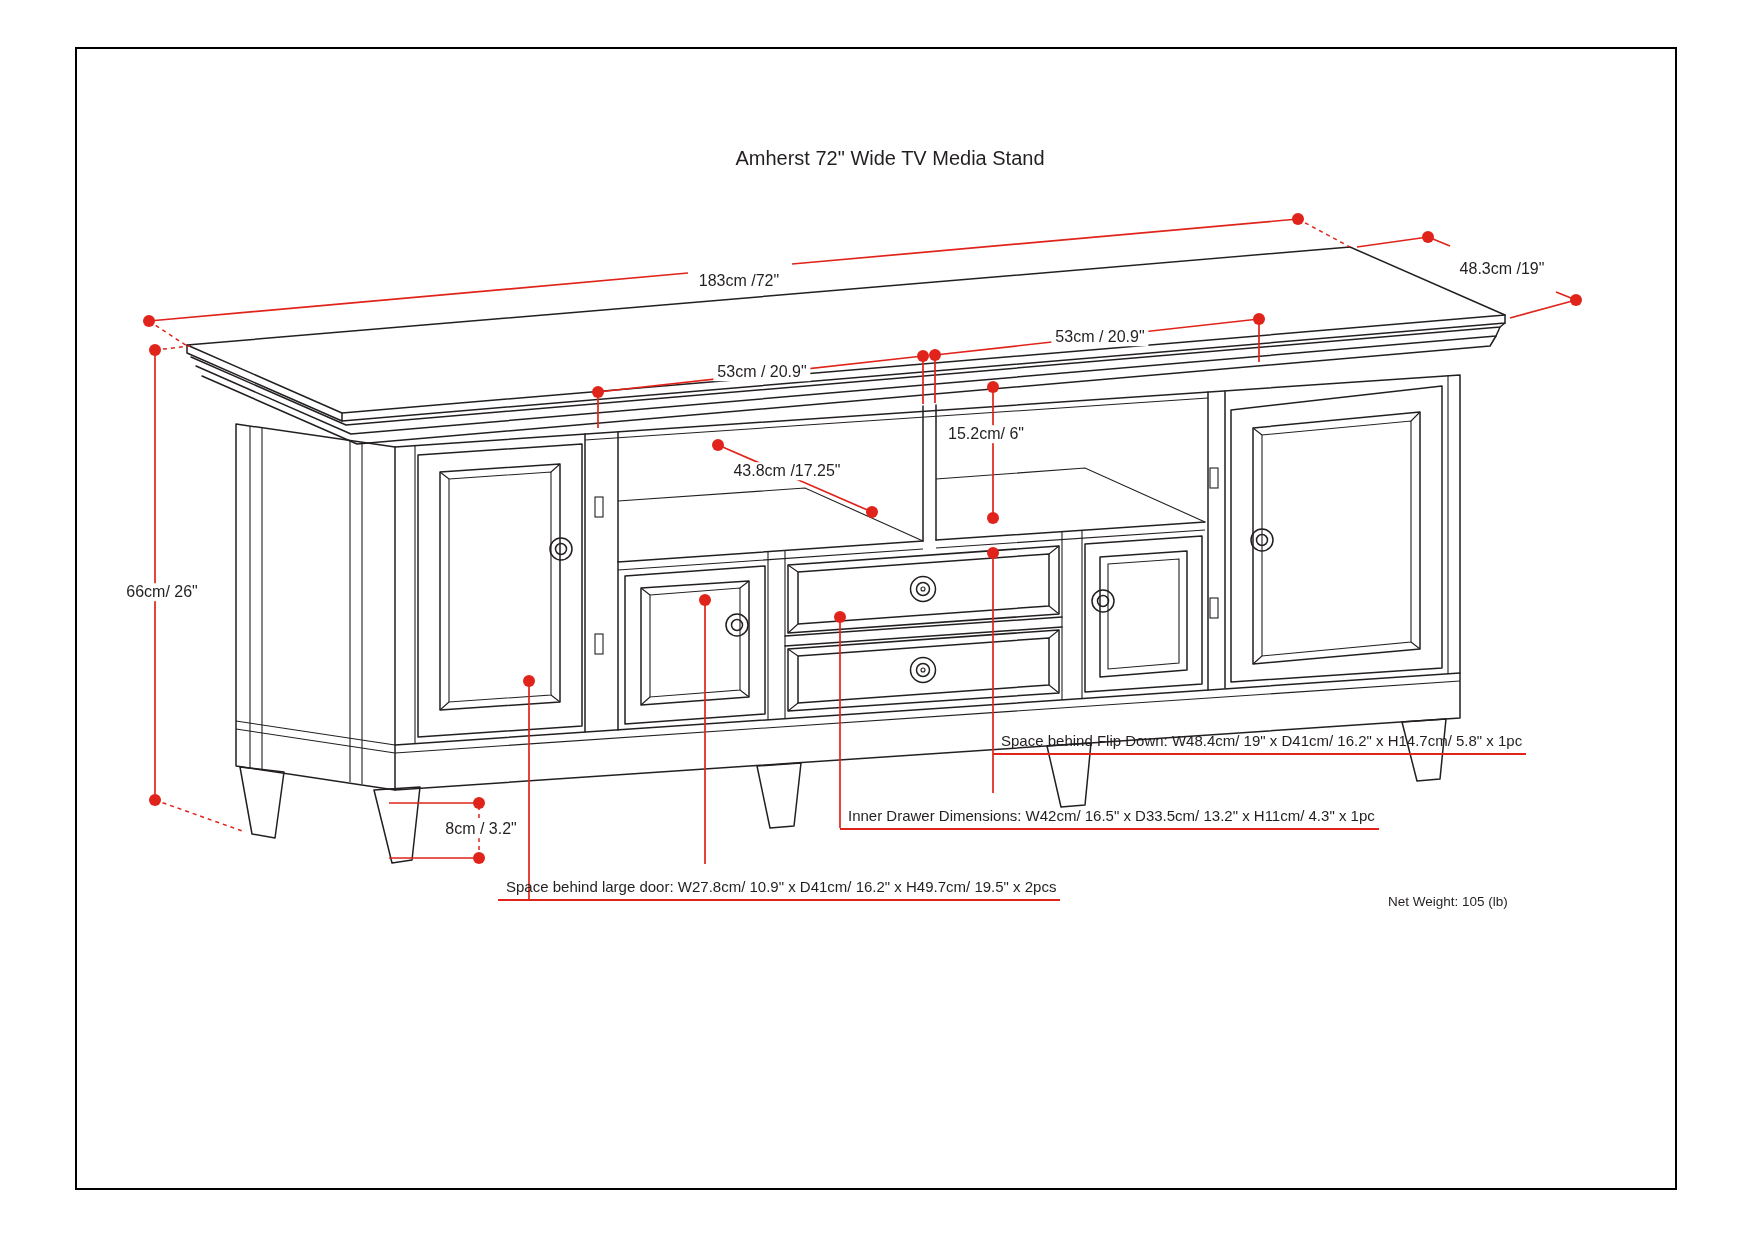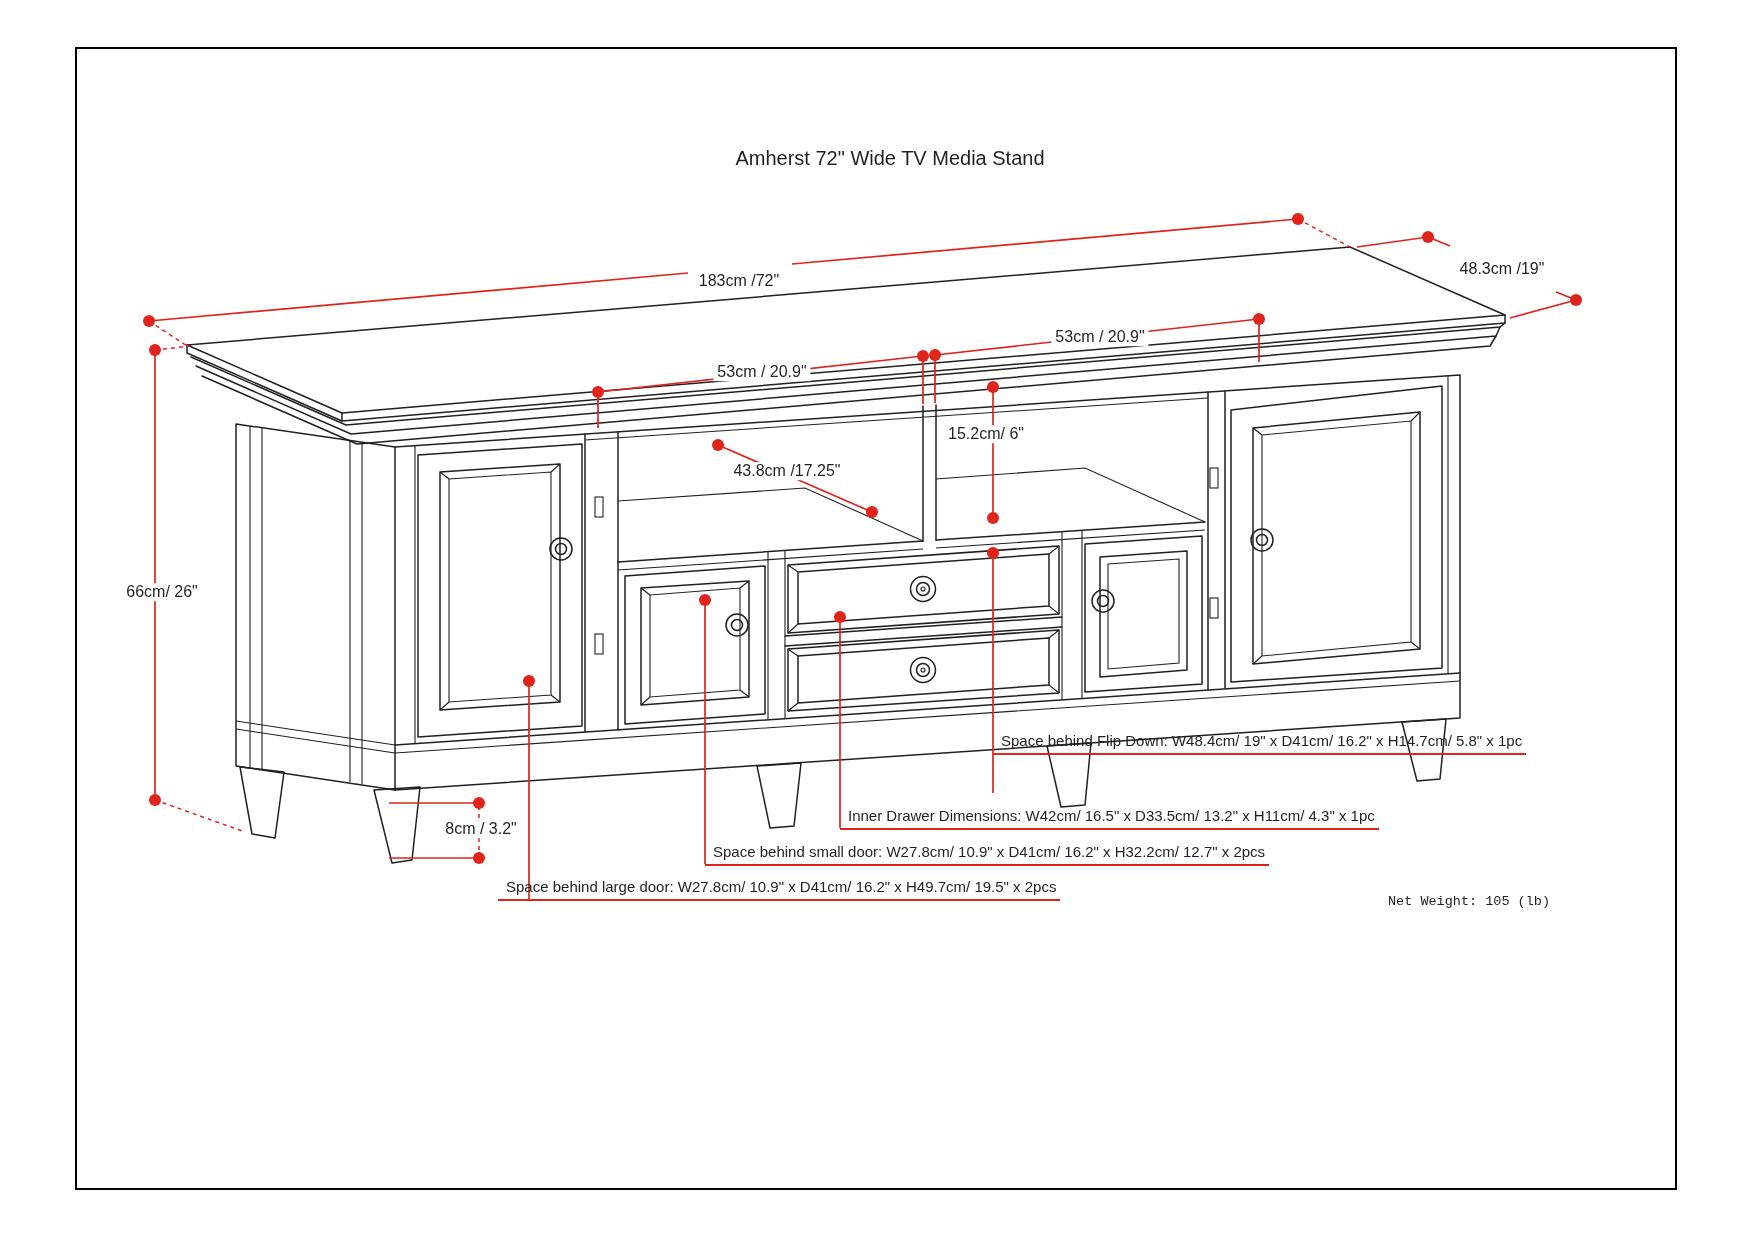--- a/index.html
+++ b/index.html
@@ -22,21 +22,21 @@
     background:var(--bg);padding:0 4px;transform:translate(-50%,-50%);line-height:1.1;
   }
   #page-title{
     position:absolute;white-space:nowrap;font-size:20px;transform:translate(-50%,0);
   }
   .ann{
     position:absolute;white-space:nowrap;font-size:15px;color:var(--ink);
     padding:0 4px 3px 8px;border-bottom:2px solid var(--red);line-height:1.2;
   }
   #net-weight{
-    position:absolute;white-space:nowrap;font-size:13.5px;color:var(--ink);font-family:Liberation Mono, monospace;
+    position:absolute;white-space:nowrap;font-size:13.5px;color:var(--ink);
   }
   svg .blk{stroke:var(--ink);stroke-width:1.5;fill:none;stroke-linejoin:round;stroke-linecap:round;}
   svg .blkthin{stroke:var(--ink);stroke-width:1.1;fill:none;}
   svg .red{stroke:var(--red);stroke-width:1.7;fill:none;}
   svg .reddash{stroke:var(--red);stroke-width:1.5;fill:none;stroke-dasharray:4 4;}
   svg .dot{fill:var(--red);stroke:none;}
 </style>
 </head>
 <body>
 
@@ -206,17 +206,16 @@
   <div class="lbl" style="left:1502px;top:269px;">48.3cm /19"</div>
   <div class="lbl" style="left:762px;top:372px;">53cm / 20.9"</div>
   <div class="lbl" style="left:1100px;top:337px;">53cm / 20.9"</div>
   <div class="lbl" style="left:787px;top:471px;">43.8cm /17.25"</div>
   <div class="lbl" style="left:986px;top:434px;">15.2cm/ 6"</div>
   <div class="lbl" style="left:162px;top:592px;">66cm/ 26"</div>
   <div class="lbl" style="left:481px;top:829px;">8cm / 3.2"</div>
 
   <div class="ann" style="left:993px;top:732px;">Space behind Flip Down: W48.4cm/ 19" x D41cm/ 16.2" x H14.7cm/ 5.8" x 1pc</div>
   <div class="ann" style="left:840px;top:807px;">Inner Drawer Dimensions: W42cm/ 16.5" x D33.5cm/ 13.2" x H11cm/ 4.3" x 1pc</div>
-  <div class="ann" style="left:705px;top:843px;">Space behind small door: W27.8cm/ 10.9" x D41cm/ 16.2" x H32.2cm/ 12.7" x 2pcs</div>
   <div class="ann" style="left:498px;top:878px;">Space behind large door: W27.8cm/ 10.9" x D41cm/ 16.2" x H49.7cm/ 19.5" x 2pcs</div>
 
   <div id="net-weight" style="left:1388px;top:894px;">Net Weight: 105 (lb)</div>
 </div>
 
 </body></html>

